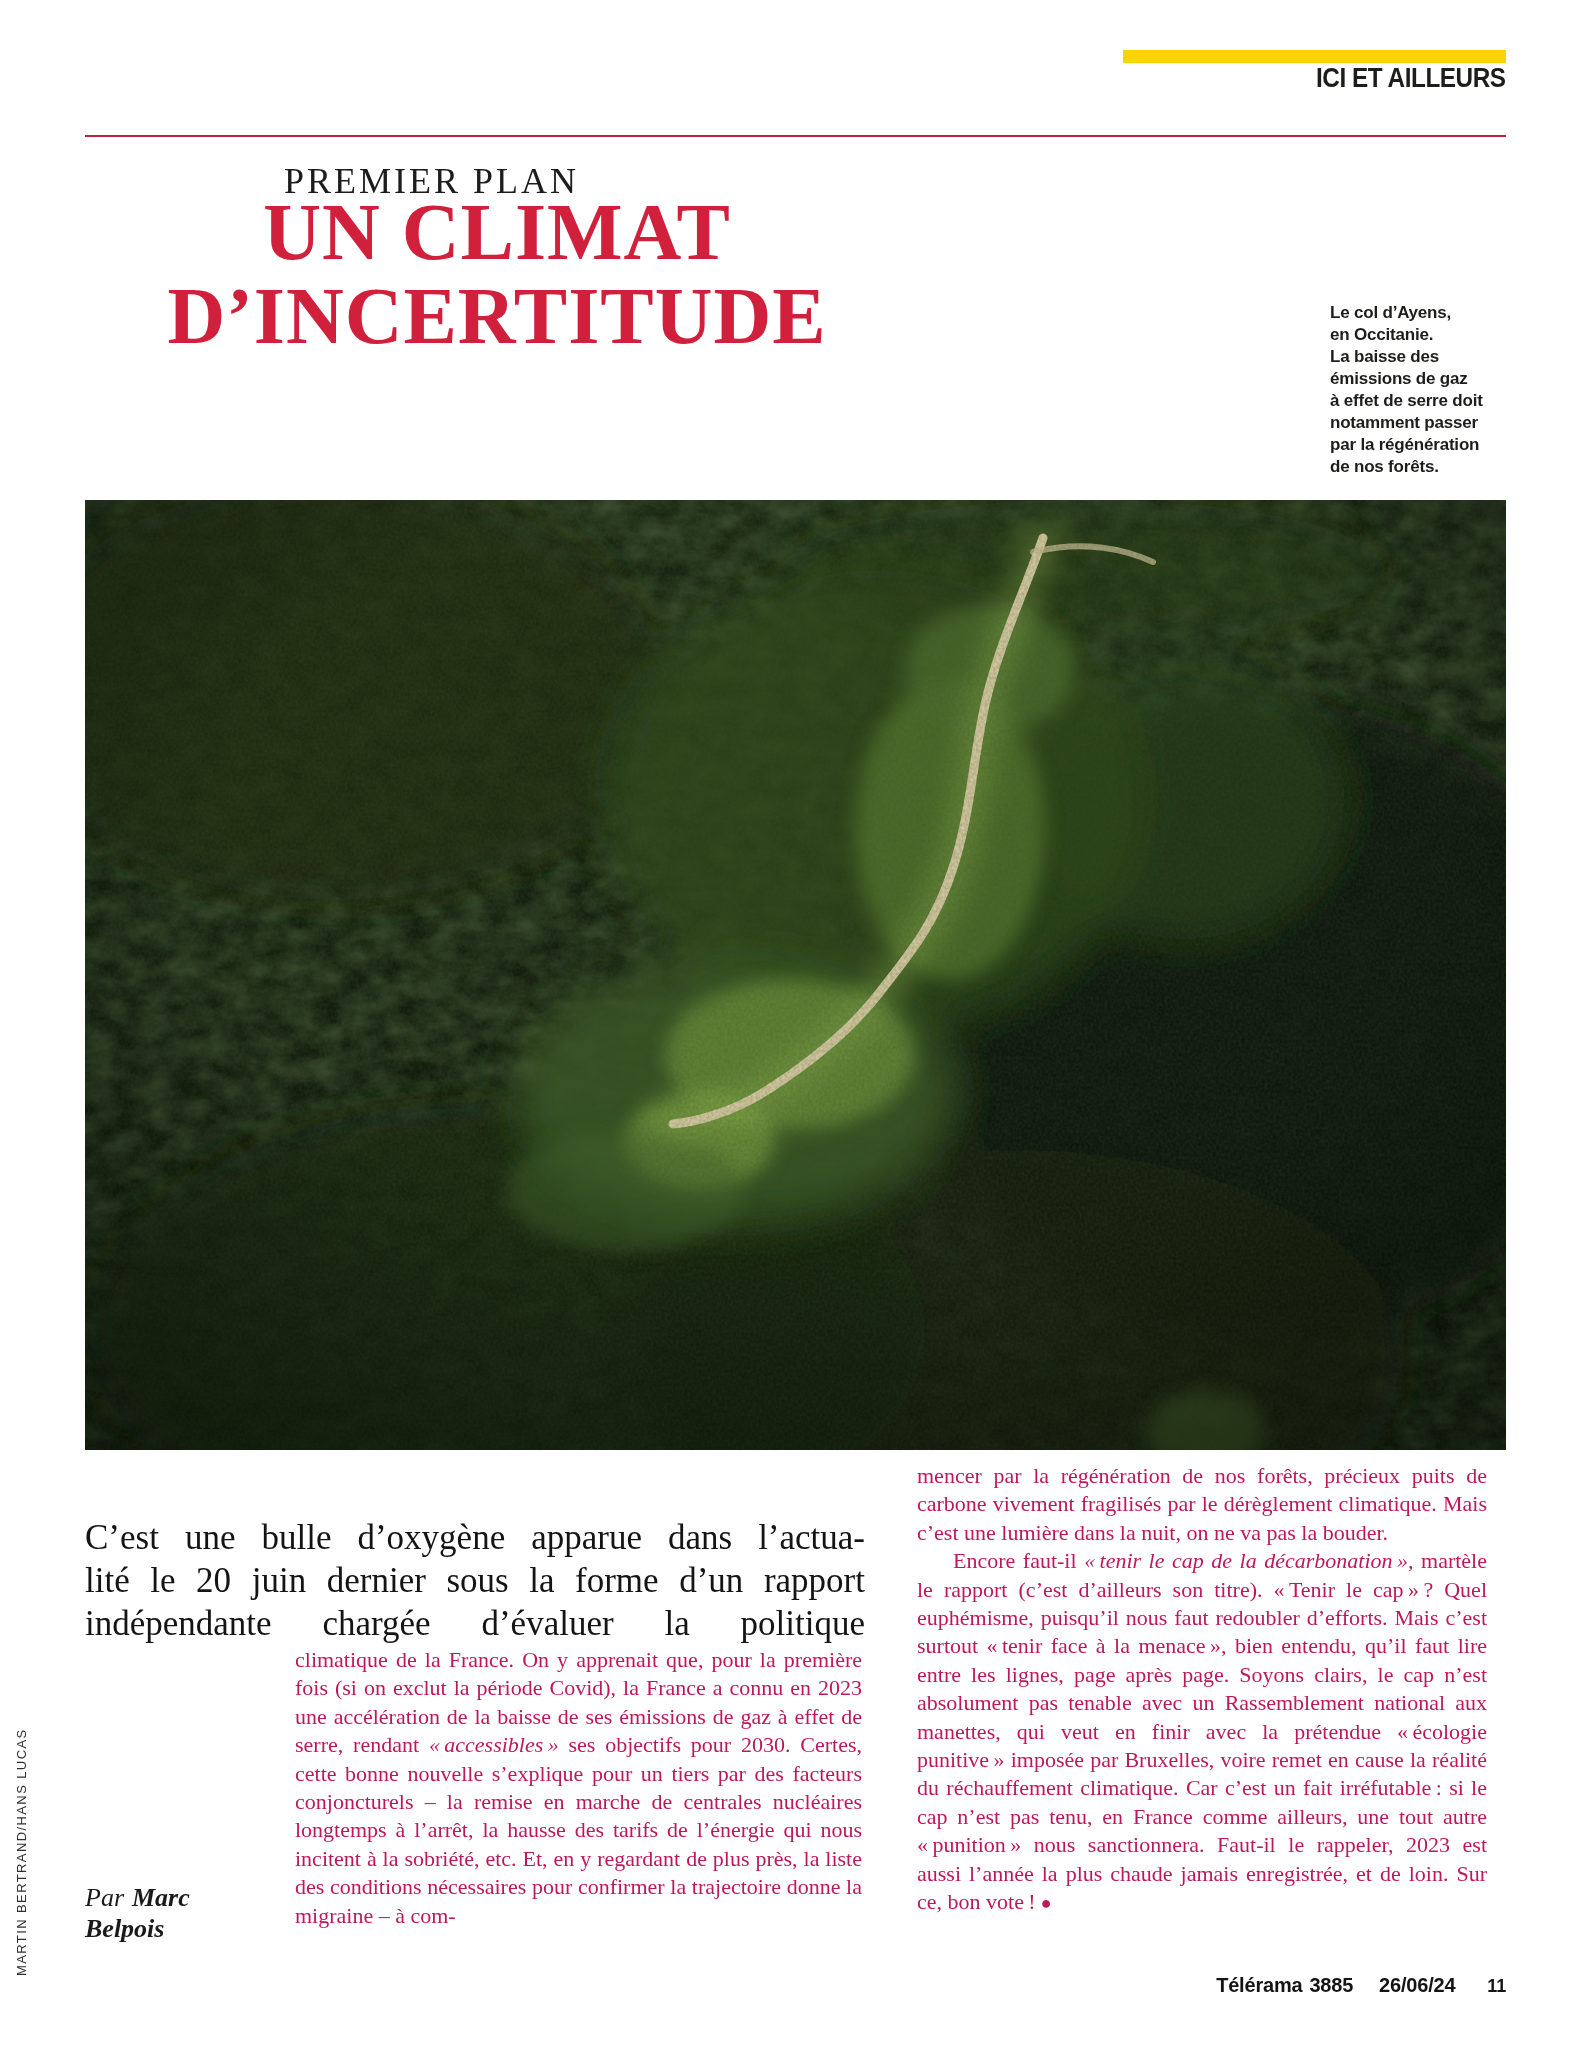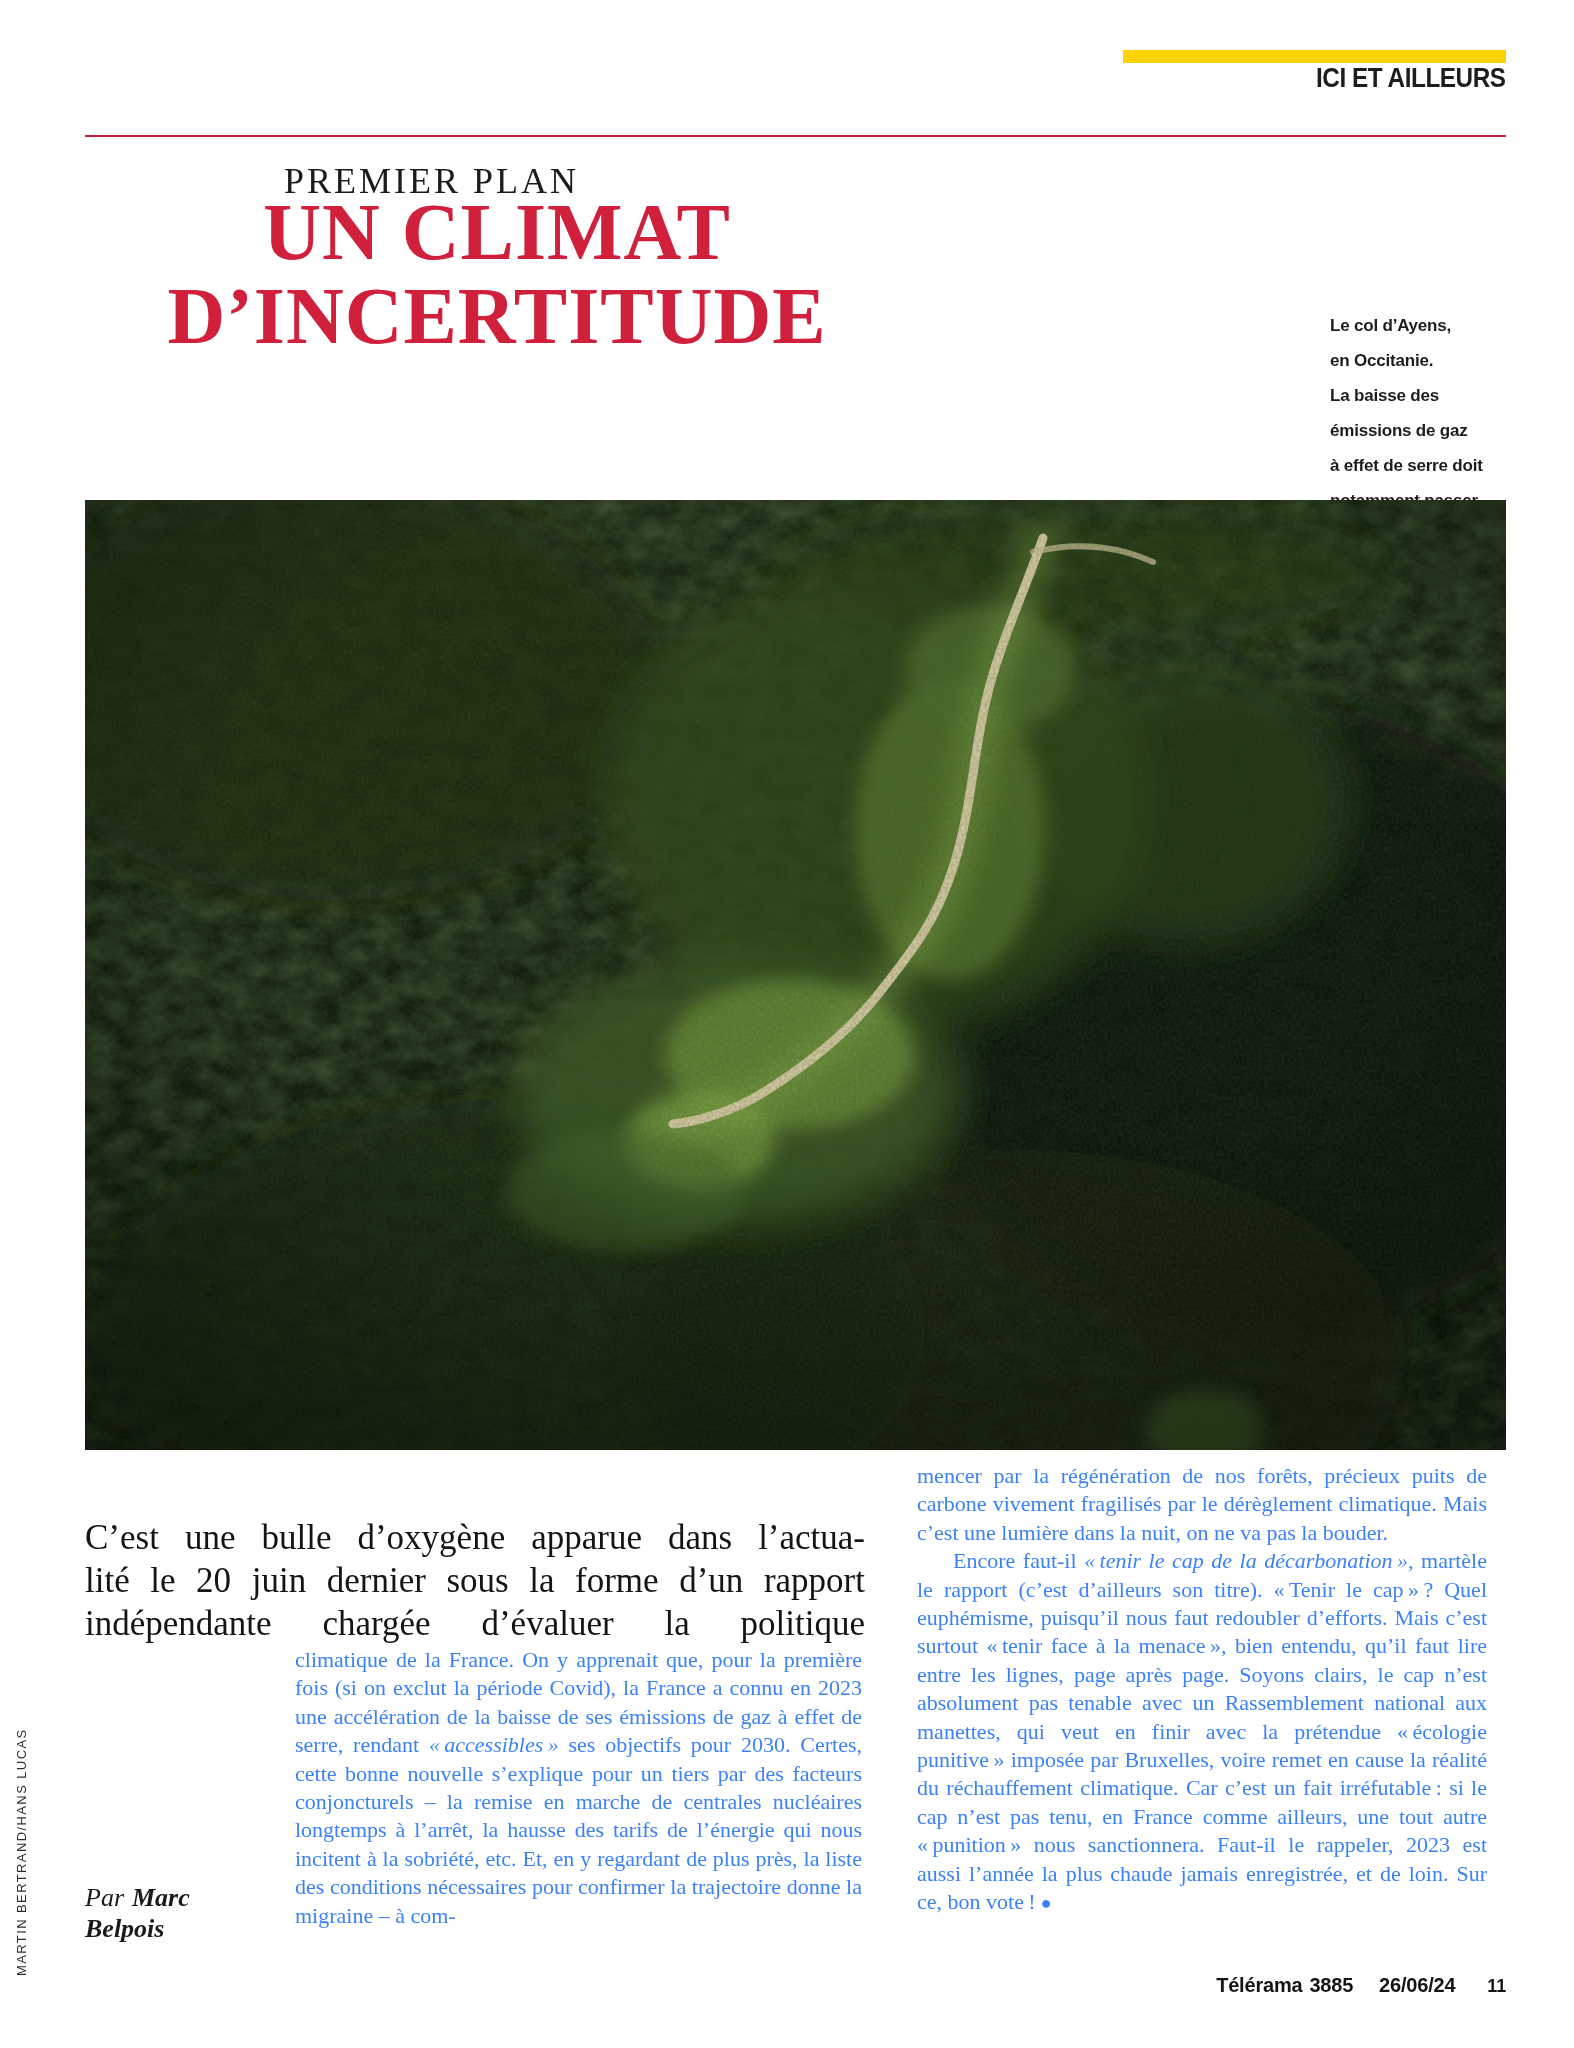--- a/index.html
+++ b/index.html
@@ -29,38 +29,38 @@
     font-size:80px;line-height:84px;font-weight:700;letter-spacing:1px;color:#d0203c;
   }
   .title .t-line{display:block;}
 
   
   .caption{
     left:1330px;top:302px;width:186px;
     font-family:"Liberation Sans","DejaVu Sans",sans-serif;
     font-weight:700;font-size:17px;line-height:22px;letter-spacing:-0.2px;color:#1d1d1b;
   }
-  .caption div{white-space:nowrap;margin-top:13px;}
+  .caption div{white-space:nowrap;}
   .credit{
     left:14px;top:1710px;height:266px;
     writing-mode:vertical-rl;transform:rotate(180deg);
     font-family:"Liberation Sans","DejaVu Sans",sans-serif;
     font-size:13px;letter-spacing:1.4px;color:#2e2e2e;white-space:nowrap;
   }
 
   
   .photo{left:85px;top:500px;width:1421px;height:950px;margin:0;background:#121b0d;}
   .photo svg{display:block;width:100%;height:100%;}
 
   
   .lede{left:85px;top:1516px;width:780px;font-size:35px;line-height:43px;color:#141414;}
   .lede-line{text-align:justify;text-align-last:justify;}
 
   
-  .bodycol{font-size:22px;line-height:28.4px;text-align:justify;color:#3b82f6;}
+  .bodycol{font-size:22px;line-height:28.4px;text-align:justify;color:#be185d;}
   .col-left{left:295px;top:1646px;width:567px;}
   .col-right{left:917px;top:1462px;width:570px;}
   .bodycol p{margin:0;}
   .bodycol p.indent{text-indent:36px;}
   .endmark{font-size:18px;margin-left:5px;font-style:normal;}
 
   
   .byline{left:85px;top:1882px;font-size:26px;line-height:31px;font-style:italic;color:#1a1a1a;}
   .by-pre{margin-right:8px;}
   .by-bold{font-weight:700;}

